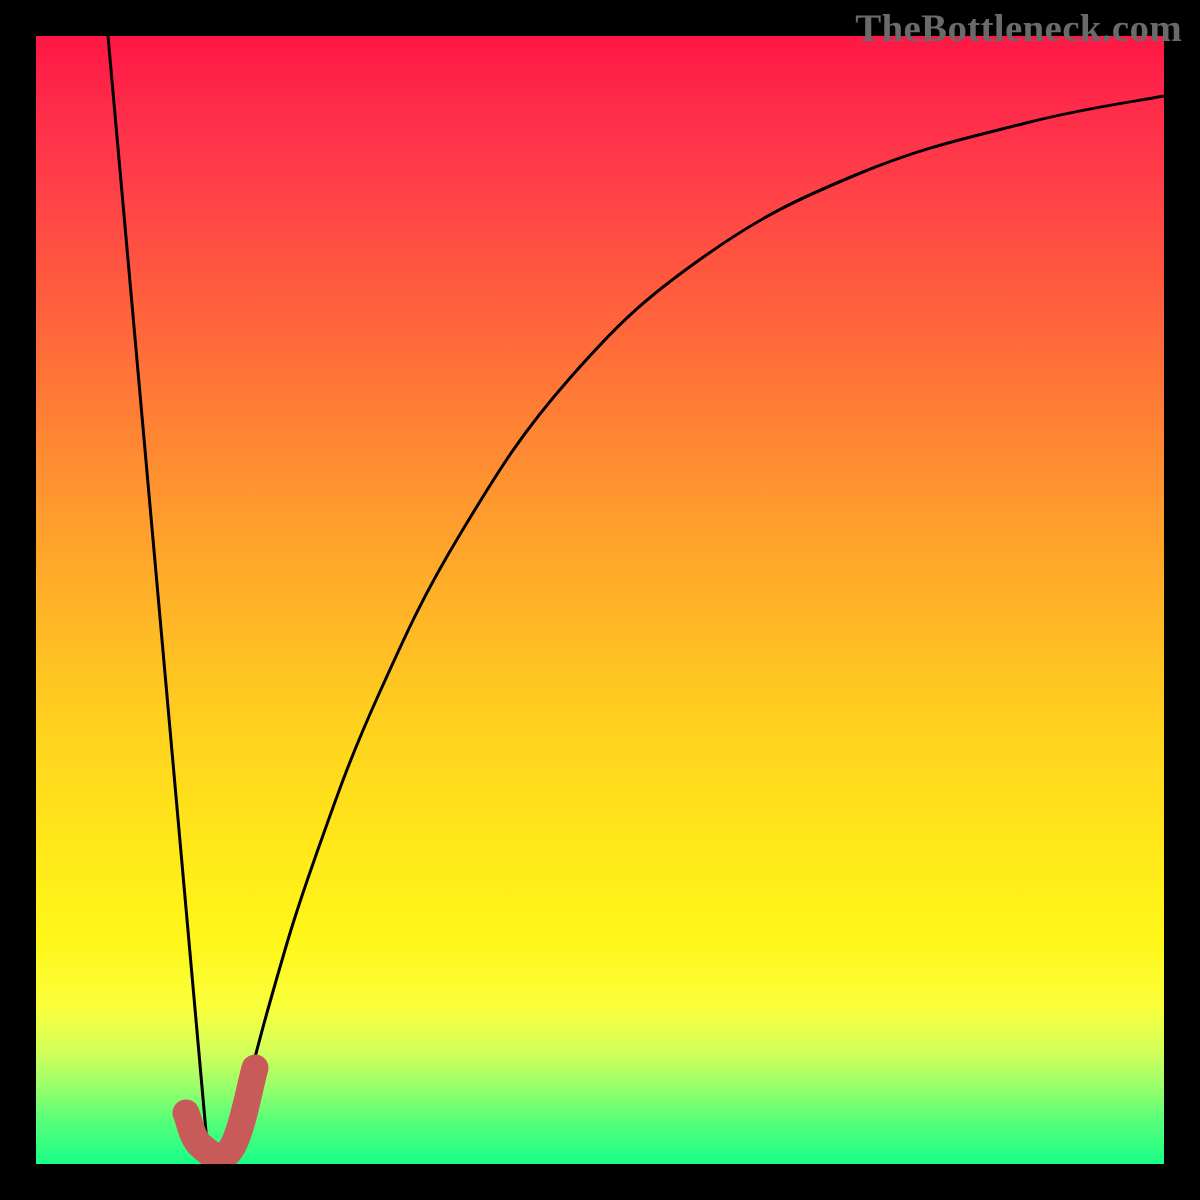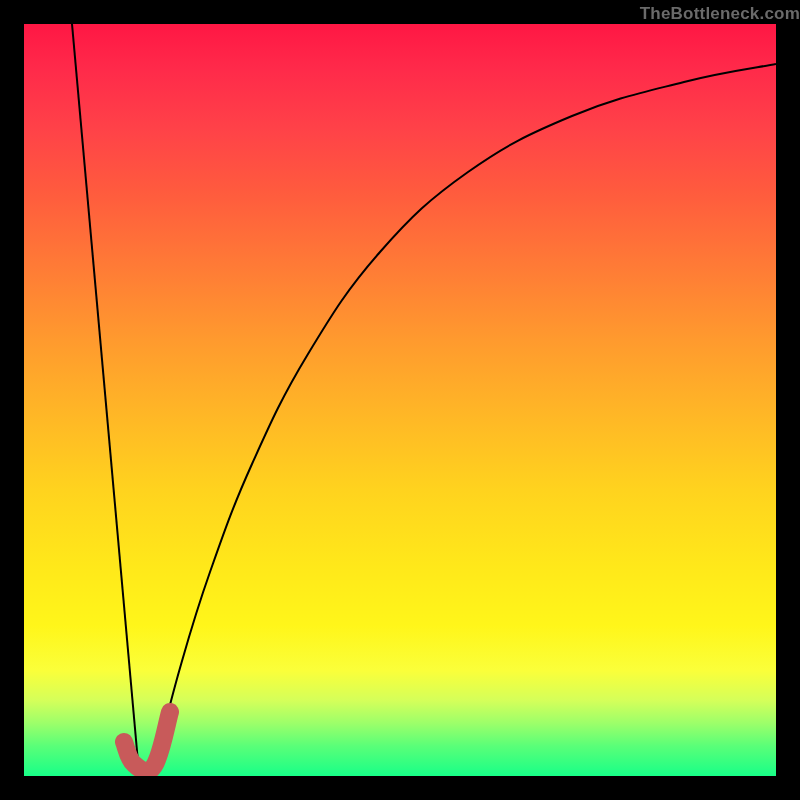--- a/index.html
+++ b/index.html
@@ -36,23 +36,23 @@
       #faff3a 86%,
       #d4ff5a 90%,
       #9cff6a 93%,
       #5aff78 96%,
       #18ff88 100%
     );
   }
   .watermark {
     position: absolute;
     top: 4px;
-    right: 0;
-    font-family: Liberation Sans, sans-serif;
-    font-size: 17px;
+    right: 12px;
+    font-family: Liberation Serif, serif;
+    font-size: 26px;
     font-weight: 600;
     color: #6a6a6a;
     letter-spacing: 0.2px;
     user-select: none;
   }
   svg.plotlines {
     position: absolute;
     inset: 0;
     width: 100%;
     height: 100%;

